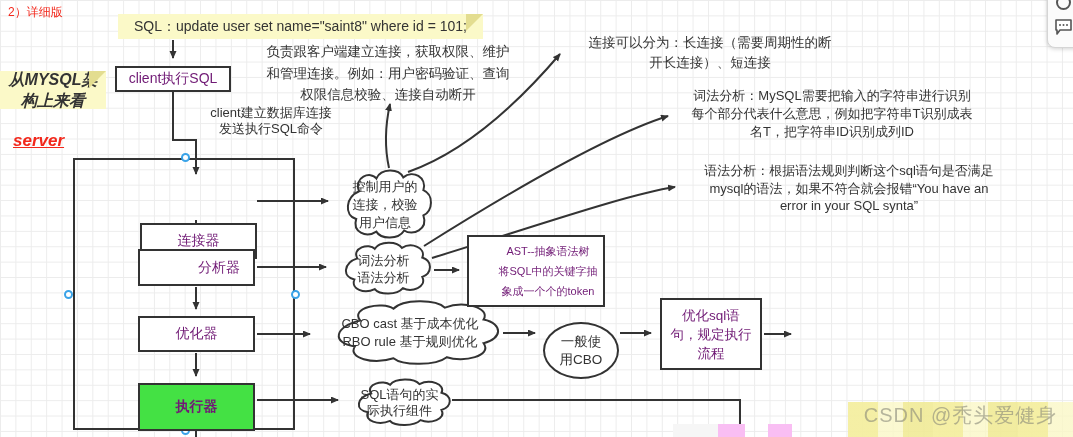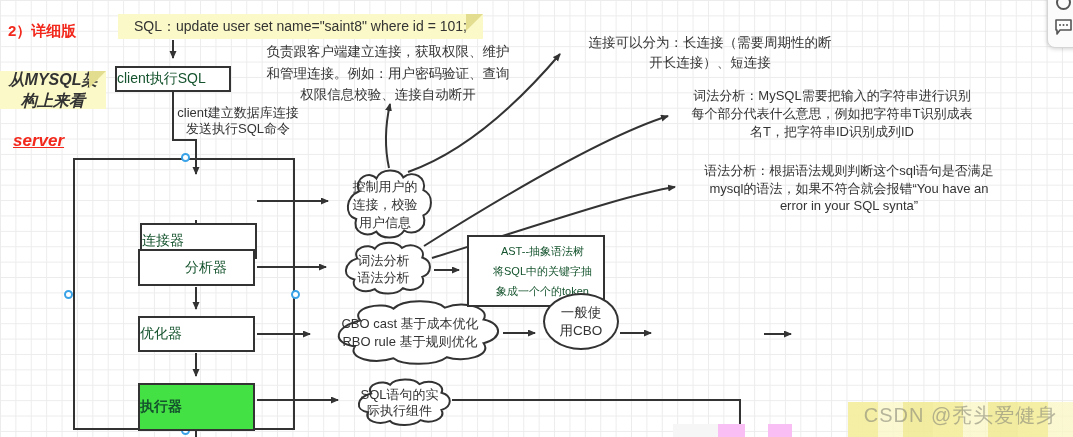--- a/index.html
+++ b/index.html
@@ -15,22 +15,22 @@
   }
   .pre{white-space:pre-line;}
   .abs{position:absolute;}
   .center{display:flex;align-items:center;justify-content:center;text-align:center;}
   
   .note{position:absolute;background:#fbf9c8;color:#333;}
   .fold{position:absolute;top:0;right:0;width:17px;height:17px;background:#e3dd90;
         clip-path:polygon(0 0,100% 0,0 100%);}
   
   .fbox{position:absolute;background:#fff;border:2px solid #333;box-sizing:border-box;
-        display:flex;align-items:center;text-align:center;
-        font-size:14px;color:#14532d;}
+        display:flex;align-items:center;justify-content:center;text-align:center;
+        font-size:14px;color:#701a75;}
   .container-rect{position:absolute;border:2.5px solid #333;box-sizing:border-box;background:transparent;}
   .handle{position:absolute;width:9px;height:9px;border-radius:50%;background:#fff;
           border:2px solid #3aa3e8;box-sizing:border-box;}
   
   .cloud{position:absolute;}
   .cloud svg{position:absolute;left:0;top:0;width:100%;height:100%;}
   .cloud .lbl{position:absolute;left:0;top:0;right:0;bottom:0;
               display:flex;align-items:center;justify-content:center;text-align:center;
               font-size:14px;line-height:20px;color:#333;}
   
@@ -79,40 +79,40 @@
 
       <path d="M452,400 L740,400 L740,426"></path>
 
       <path d="M389,168 C384,145 386,122 390,104" marker-end="url(#arr)"></path>
       <path d="M408,172 C470,150 525,95 560,54" marker-end="url(#arr)"></path>
       <path d="M424,246 C505,195 608,135 668,116" marker-end="url(#arr)"></path>
       <path d="M432,258 C530,228 628,194 675,187" marker-end="url(#arr)"></path>
     </g>
   </svg>
 
-  <div class="abs red" style="left:8px;top:22px;font-size:15px;font-weight:bold;">2）详细版</div>
+  <div class="abs red" style="left:8px;top:4px;font-size:12px;font-weight:normal;">2）详细版</div>
 
   <div class="note center" style="left:118px;top:14px;width:365px;height:25px;font-size:14px;">
     <span>SQL：update user set name="saint8" where id = 101;</span>
     <span class="fold"></span>
   </div>
 
   <div class="note center" style="left:0px;top:71px;width:106px;height:38px;font-size:16px;font-weight:bold;font-style:italic;line-height:21px;">
     <span class="pre">从MYSQL架
 构上来看</span>
     <span class="fold"></span>
   </div>
 
   <div class="abs red" style="left:13px;top:131px;font-size:17px;font-weight:bold;font-style:italic;text-decoration:underline;">server</div>
 
   <div class="fbox" style="left:115px;top:66px;width:116px;height:26px;">
     <span>client执行SQL</span>
   </div>
 
-  <div class="ann pre" style="left:172px;top:105px;width:132px;font-size:13px;line-height:16px;">client建立数据库连接
+  <div class="ann pre" style="left:172px;top:105px;width:132px;font-size:13px;line-height:16px;padding-left:33px;">client建立数据库连接
 发送执行SQL命令</div>
 
   <div class="container-rect" style="left:73px;top:158px;width:222px;height:272px;"></div>
   <div class="handle" style="left:181px;top:153px;"></div>
   <div class="handle" style="left:64px;top:290px;"></div>
   <div class="handle" style="left:291px;top:290px;"></div>
   <div class="handle" style="left:181px;top:426px;"></div>
 
   <div class="fbox" style="left:140px;top:183px;width:117px;height:36px;margin-top:40px;">
     <span>连接器</span>
@@ -159,25 +159,30 @@
     <div class="lbl pre" style="font-size:13px;line-height:16px;">SQL语句的实
 际执行组件</div>
   </div>
 
   <div class="fbox pre" style="left:467px;top:235px;width:138px;height:72px;font-size:11px;line-height:20px;padding-left:24px;">
     <span class="pre">AST--抽象语法树
 将SQL中的关键字抽
 象成一个个的token</span>
   </div>
 
-  <div class="abs center pre" style="left:543px;top:293px;width:76px;height:57px;border:2px solid #333;border-radius:50%;background:#fff;font-size:13.5px;line-height:18px;box-sizing:border-box;">
+  <div class="abs center pre" style="left:543px;top:322px;width:76px;height:57px;border:2px solid #333;border-radius:50%;background:#fff;font-size:13.5px;line-height:18px;box-sizing:border-box;">
     <span class="pre">一般使
 用CBO</span>
   </div>
 
+  <div class="fbox" style="left:660px;top:298px;width:102px;height:72px;font-size:13.5px;line-height:19px;">
+    <span class="pre">优化sql语
+句，规定执行
+流程</span>
+  </div>
 
   <div class="ann pre" style="left:263px;top:41px;width:250px;font-size:13.5px;line-height:21.5px;">负责跟客户端建立连接，获取权限、维护
 和管理连接。例如：用户密码验证、查询
 权限信息校验、连接自动断开</div>
 
   <div class="ann pre" style="left:576px;top:33px;width:268px;font-size:13.5px;line-height:20px;">连接可以分为：长连接（需要周期性的断
 开长连接）、短连接</div>
 
   <div class="ann pre" style="left:688px;top:87px;width:288px;font-size:13px;line-height:18px;">词法分析：MySQL需要把输入的字符串进行识别
 每个部分代表什么意思，例如把字符串T识别成表

